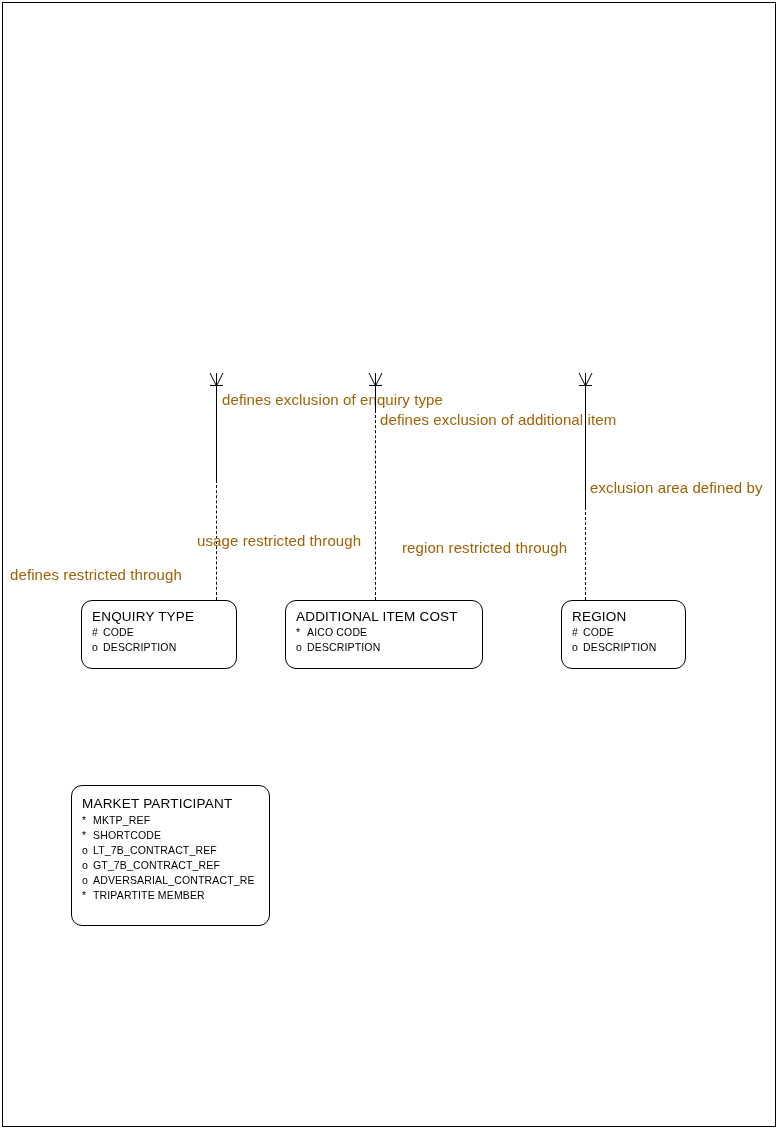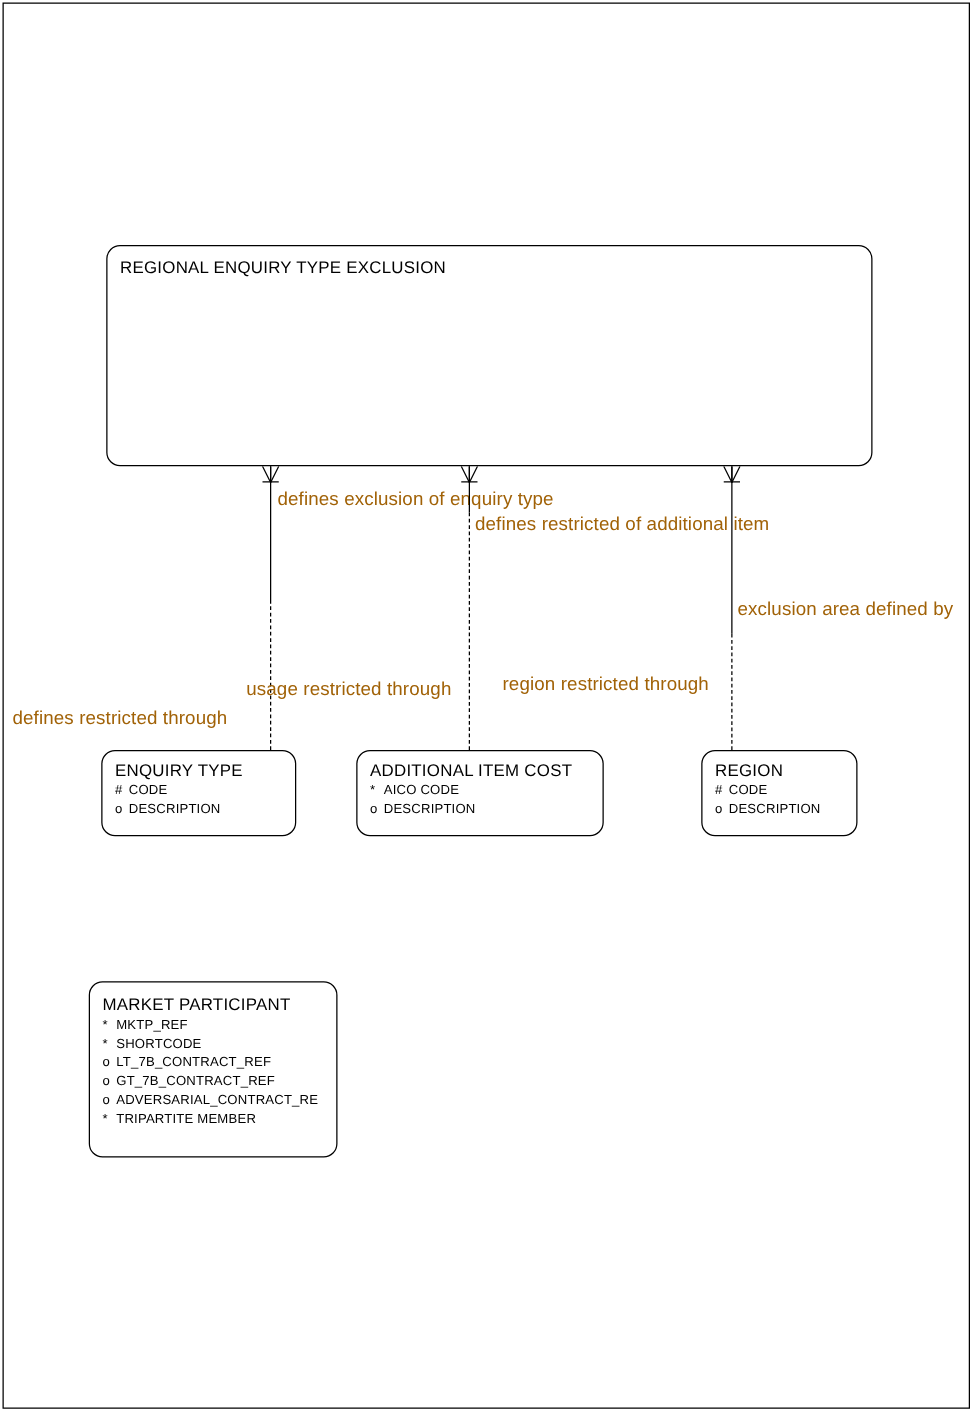--- a/index.html
+++ b/index.html
@@ -115,52 +115,49 @@
     letter-spacing: 0.1px;
   }
 </style>
 </head>
 <body>
 
 <div id="canvas">
 
   <div class="page-frame"></div>
 
-  <div class="entity" id="box-retx">
-    <div class="entity-name">REGIONAL ENQUIRY TYPE EXCLUSION</div>
-  </div>
 
   <div class="crowfoot" style="left:208px; top:373px;">
     <svg width="17" height="14" viewBox="0 0 17 14">
       <line x1="8.5" y1="13" x2="2" y2="0" stroke="#000" stroke-width="1"></line>
       <line x1="8.5" y1="13" x2="8.5" y2="0" stroke="#000" stroke-width="1"></line>
       <line x1="8.5" y1="13" x2="15" y2="0" stroke="#000" stroke-width="1"></line>
     </svg>
   </div>
   <div style="position:absolute; left:210px; top:385px; width:13px; height:0; border-top:1px solid #000;"></div>
 
   <div class="rel-line solid" style="left:216px; top:373px; height:107px;"></div>
   <div class="rel-line dashed" style="left:216px; top:480px; height:120px;"></div>
 
   <div class="rel-label" style="left:222px; top:393px;">defines exclusion of enquiry type</div>
-  <div class="rel-label" style="left:197px; top:545px;">usage restricted through</div>
+  <div class="rel-label" style="left:197px; top:534px;">usage restricted through</div>
 
   <div class="crowfoot" style="left:367px; top:373px;">
     <svg width="17" height="14" viewBox="0 0 17 14">
       <line x1="8.5" y1="13" x2="2" y2="0" stroke="#000" stroke-width="1"></line>
       <line x1="8.5" y1="13" x2="8.5" y2="0" stroke="#000" stroke-width="1"></line>
       <line x1="8.5" y1="13" x2="15" y2="0" stroke="#000" stroke-width="1"></line>
     </svg>
   </div>
   <div style="position:absolute; left:369px; top:385px; width:13px; height:0; border-top:1px solid #000;"></div>
 
   <div class="rel-line solid" style="left:375px; top:373px; height:37px;"></div>
   <div class="rel-line dashed" style="left:375px; top:410px; height:190px;"></div>
 
-  <div class="rel-label" style="left:380px; top:413px;">defines restricted of additional item</div>
+  <div class="rel-label" style="left:380px; top:413px;">defines exclusion of additional item</div>
   <div class="rel-label" style="left:402px; top:541px;">region restricted through</div>
 
   <div class="crowfoot" style="left:577px; top:373px;">
     <svg width="17" height="14" viewBox="0 0 17 14">
       <line x1="8.5" y1="13" x2="2" y2="0" stroke="#000" stroke-width="1"></line>
       <line x1="8.5" y1="13" x2="8.5" y2="0" stroke="#000" stroke-width="1"></line>
       <line x1="8.5" y1="13" x2="15" y2="0" stroke="#000" stroke-width="1"></line>
     </svg>
   </div>
   <div style="position:absolute; left:579px; top:385px; width:13px; height:0; border-top:1px solid #000;"></div>

